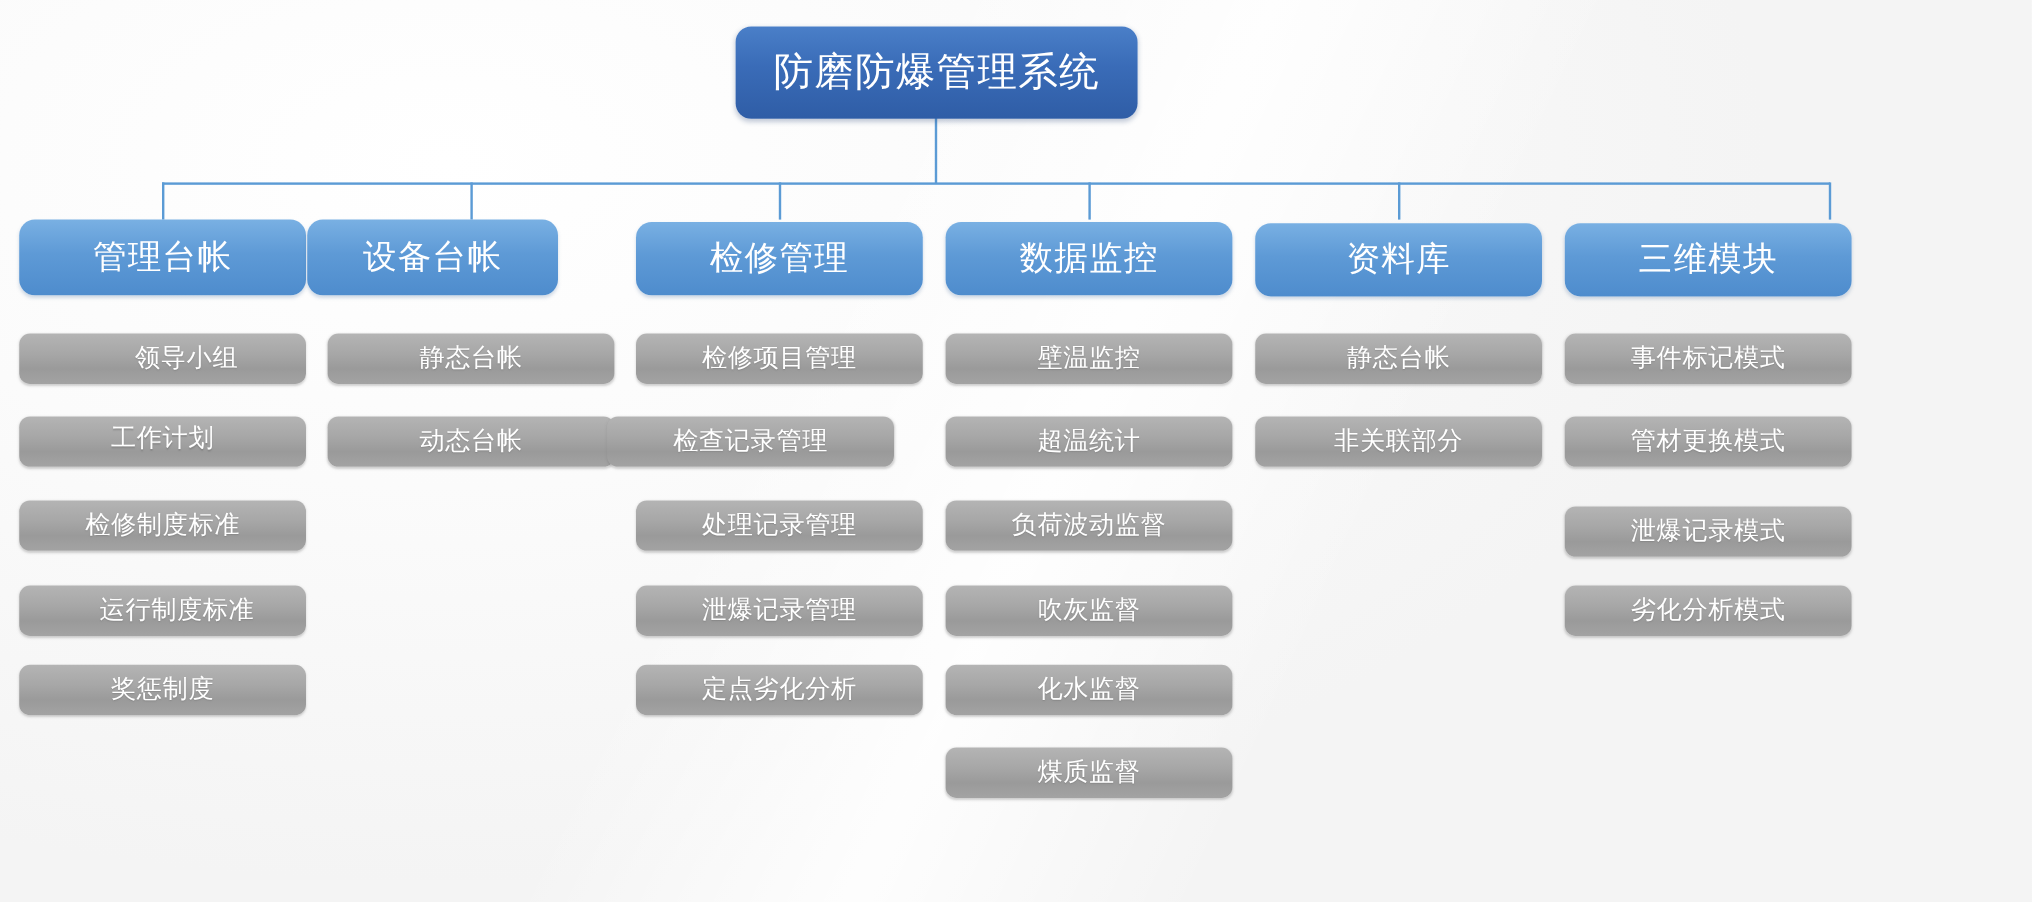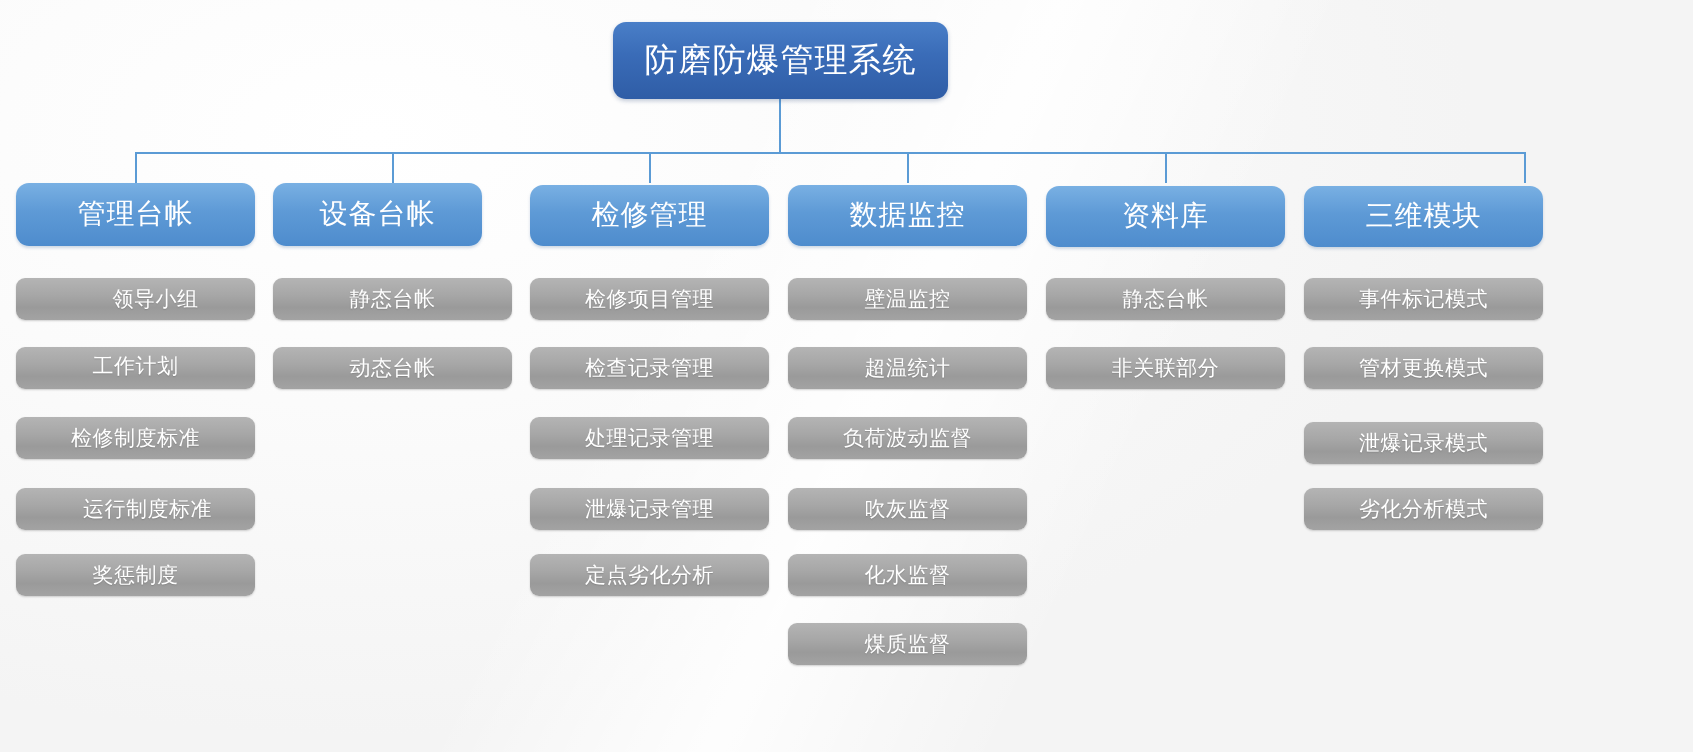--- a/index.html
+++ b/index.html
@@ -84,27 +84,27 @@
 
   <div class="node root">防磨防爆管理系统</div>
 
   <div class="node lvl2" style="left:16px;top:183px;width:239px;height:63px;">管理台帐</div>
   <div class="node lvl3" style="left:16px;top:278px;width:239px;padding-left:40px;">领导小组</div>
   <div class="node lvl3" style="left:16px;top:347px;width:239px;font-family:Liberation Mono, monospace;">工作计划</div>
   <div class="node lvl3" style="left:16px;top:417px;width:239px;">检修制度标准</div>
   <div class="node lvl3" style="left:16px;top:488px;width:239px;padding-left:24px;">运行制度标准</div>
   <div class="node lvl3" style="left:16px;top:554px;width:239px;">奖惩制度</div>
 
-  <div class="node lvl2" style="left:273px;top:183px;width:209px;height:63px;">设备台帐</div>
+  <div class="node lvl2" style="left:256px;top:183px;width:209px;height:63px;">设备台帐</div>
   <div class="node lvl3" style="left:273px;top:278px;width:239px;">静态台帐</div>
   <div class="node lvl3" style="left:273px;top:347px;width:239px;">动态台帐</div>
 
   <div class="node lvl2" style="left:530px;top:185px;width:239px;height:61px;">检修管理</div>
   <div class="node lvl3" style="left:530px;top:278px;width:239px;">检修项目管理</div>
-  <div class="node lvl3" style="left:530px;top:347px;width:239px;">检查记录管理</div>
+  <div class="node lvl3" style="left:506px;top:347px;width:239px;">检查记录管理</div>
   <div class="node lvl3" style="left:530px;top:417px;width:239px;">处理记录管理</div>
   <div class="node lvl3" style="left:530px;top:488px;width:239px;">泄爆记录管理</div>
   <div class="node lvl3" style="left:530px;top:554px;width:239px;">定点劣化分析</div>
 
   <div class="node lvl2" style="left:788px;top:185px;width:239px;height:61px;">数据监控</div>
   <div class="node lvl3" style="left:788px;top:278px;width:239px;">壁温监控</div>
   <div class="node lvl3" style="left:788px;top:347px;width:239px;">超温统计</div>
   <div class="node lvl3" style="left:788px;top:417px;width:239px;">负荷波动监督</div>
   <div class="node lvl3" style="left:788px;top:488px;width:239px;">吹灰监督</div>
   <div class="node lvl3" style="left:788px;top:554px;width:239px;">化水监督</div>

